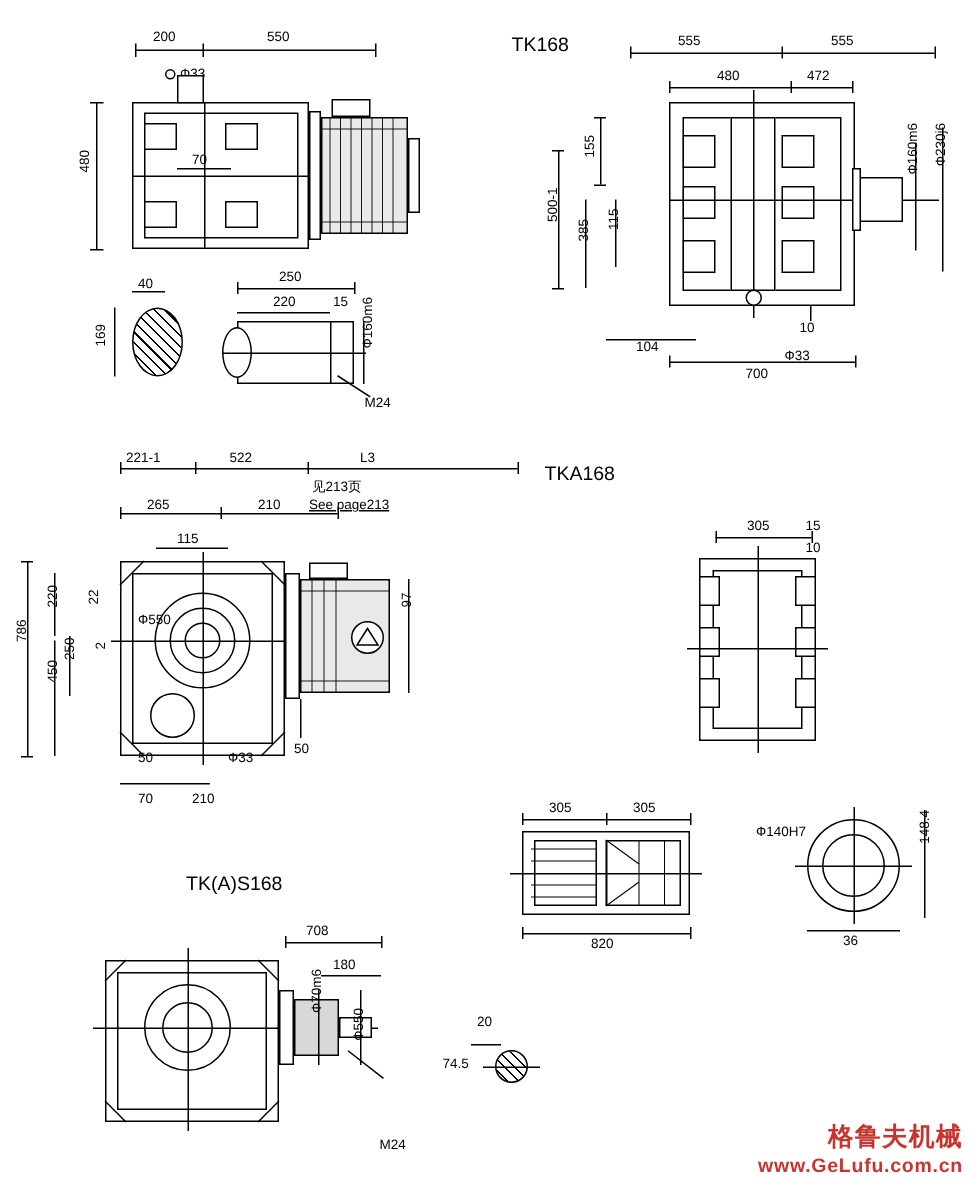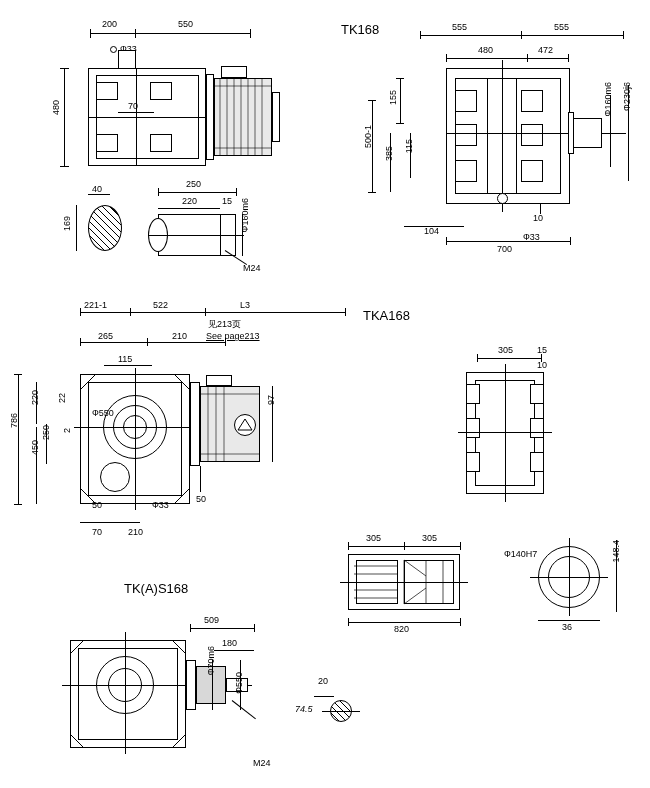--- a/index.html
+++ b/index.html
@@ -313,21 +313,21 @@
     <div class="ln v" style="left:616px;top:540px;height:72px;"></div>
     <div class="lbl vert" style="left:611px;top:540px;">148.4</div>
     <div class="ln h" style="left:538px;top:620px;width:62px;"></div>
     <div class="lbl" style="left:562px;top:622px;">36</div>
   </div>
 
   <div>
     <div class="ln h" style="left:190px;top:628px;width:64px;"></div>
     <div class="ln v" style="left:190px;top:624px;height:8px;"></div>
     <div class="ln v" style="left:254px;top:624px;height:8px;"></div>
-    <div class="lbl" style="left:204px;top:615px;">509</div>
+    <div class="lbl" style="left:204px;top:615px;">708</div>
 
     <div class="ln h" style="left:214px;top:650px;width:40px;"></div>
     <div class="lbl" style="left:222px;top:638px;">180</div>
 
     <div class="box2" style="left:70px;top:640px;width:116px;height:108px;"></div>
     <div class="box2" style="left:78px;top:648px;width:100px;height:92px;"></div>
     <svg style="left:70px;top:640px;width:116px;height:108px;">
       <line x1="0" y1="14" x2="14" y2="0" stroke="#000" stroke-width="1"></line>
       <line x1="102" y1="0" x2="116" y2="14" stroke="#000" stroke-width="1"></line>
       <line x1="0" y1="94" x2="14" y2="108" stroke="#000" stroke-width="1"></line>
@@ -344,21 +344,23 @@
     <div class="ln v" style="left:212px;top:660px;height:50px;"></div>
     <div class="lbl vert" style="left:206px;top:646px;">Ф70m6</div>
     <div class="ln v" style="left:240px;top:660px;height:50px;"></div>
     <div class="lbl vert" style="left:234px;top:672px;">Ф550</div>
 
     <div class="ln" style="left:232px;top:700px;width:30px;height:1px;transform:rotate(38deg);transform-origin:left center;"></div>
     <div class="lbl" style="left:253px;top:758px;">M24</div>
 
     <div class="lbl" style="left:318px;top:676px;">20</div>
     <div class="ln h" style="left:314px;top:696px;width:20px;"></div>
-    <div class="lbl" style="left:295px;top:704px;font-style:italic;">74.5</div>
+    <div class="lbl" style="left:295px;top:704px;">74.5</div>
     <div class="circ hatch" style="left:330px;top:700px;width:22px;height:22px;"></div>
     <div class="ln h" style="left:322px;top:711px;width:38px;"></div>
   </div>
 
   <div class="wm">
+    <div class="cn">格鲁夫机械</div>
+    <div class="en">www.GeLufu.com.cn</div>
   </div>
 
 </div>
 
 </body></html>

